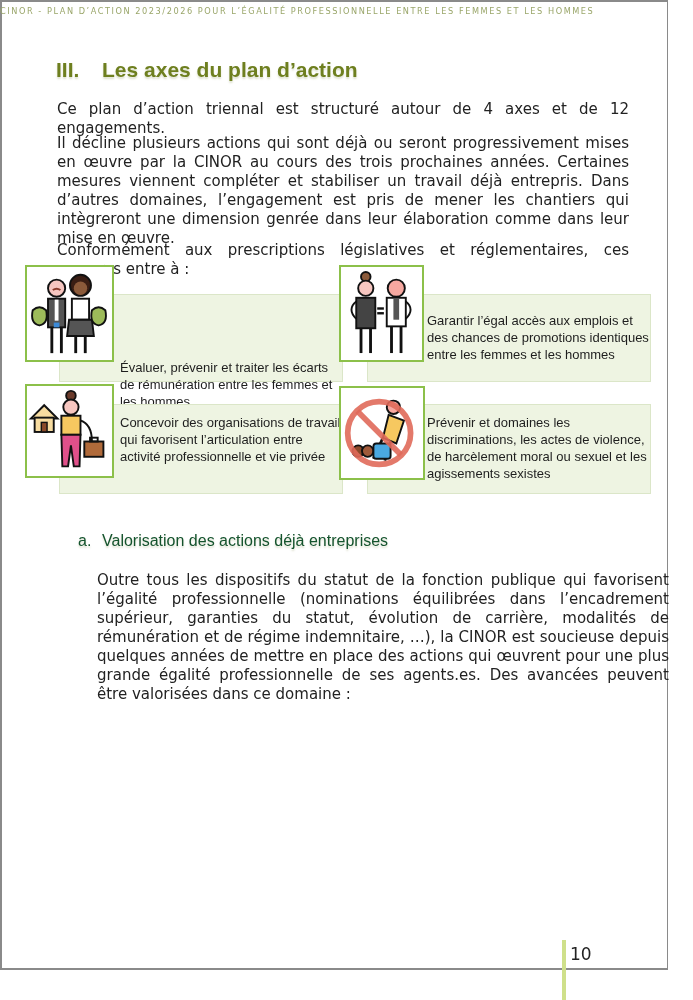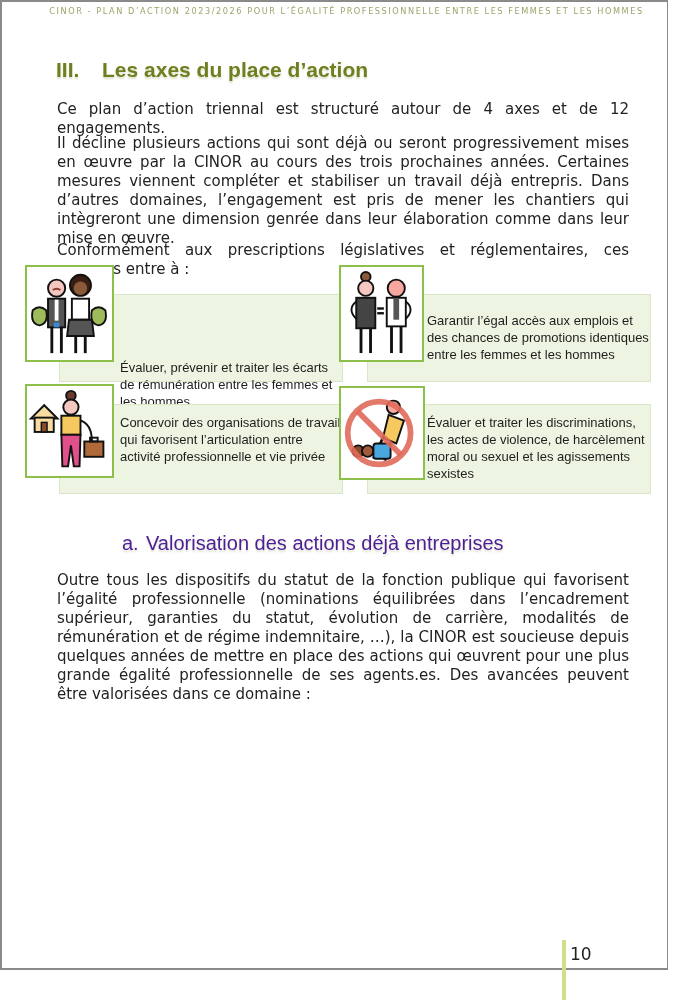--- a/index.html
+++ b/index.html
@@ -1,43 +1,43 @@
 <!DOCTYPE html>
 <html><head>
   <meta charset="utf-8">
   <style>
     html, body { margin: 0; padding: 0; background: #ffffff; }
     body { width: 693px; height: 1000px; position: relative; overflow: hidden; font-family: "DejaVu Sans", sans-serif; color: #222; }
     .page-frame { position: absolute; left: 0; top: 0; width: 668px; height: 970px; border-left: 2px solid #8a8a8a; border-top: 2px solid #8a8a8a; border-right: 1px solid #8a8a8a; border-bottom: 2px solid #8a8a8a; box-sizing: border-box; }
-    .running-header { position: absolute; left: 0; width: 693px; top: 6px; text-align: center; font-family: "DejaVu Sans", sans-serif; font-size: 8.2px; letter-spacing: 1.55px; color: #9aa66a; }
+    .running-header { position: absolute; left: 0; width: 693px; top: 6px; text-align: left; font-family: "DejaVu Sans", sans-serif; font-size: 8.2px; letter-spacing: 1.55px; color: #9aa66a; }
     .h1 { position: absolute; left: 56px; top: 58px; font-family: "Liberation Sans", sans-serif; font-weight: bold; font-size: 21px; color: #6e7f1f; text-shadow: 0 2px 2px rgba(120,130,60,0.25); }
     .h1 .num { display: inline-block; width: 46px; }
     .para { position: absolute; left: 57px; width: 572px; font-size: 15px; line-height: 19px; text-align: justify; color: #222; }
     .p1 { top: 100px; }
     .p2 { top: 134px; }
     .p3 { top: 241px; }
-    .p4 { top: 571px; }
+    .p4 { top: 571px; margin-left: 40px; }
     .box { position: absolute; background: #eef4e2; border: 1px solid #dbe6c8; box-sizing: border-box; }
     .box-text { position: absolute; font-family: "Liberation Sans", sans-serif; font-size: 13px; line-height: 17px; color: #1e1e1e; }
     .icon-frame { position: absolute; border: 2px solid #8cc04a; background: #ffffff; box-sizing: border-box; }
     .icon-frame svg { width: 100%; height: 100%; display: block; }
-    .h2 { position: absolute; left: 78px; top: 532px; font-family: "Liberation Sans", sans-serif; font-size: 20px; color: #4c1d95; text-shadow: 0 2px 2px rgba(120,130,60,0.25); margin-left: 44px; }
+    .h2 { position: absolute; left: 78px; top: 532px; font-family: "Liberation Sans", sans-serif; font-size: 16px; color: #14532d; text-shadow: 0 2px 2px rgba(120,130,60,0.25); }
     .h2 .num { display: inline-block; width: 24px; }
     .page-num-bar { position: absolute; left: 562px; top: 940px; width: 4px; height: 60px; background: #cfe08a; }
     .page-num { position: absolute; left: 570px; top: 944px; font-size: 17px; color: #222; }
   </style>
 </head>
 <body>
 
 <div class="page-frame"></div>
 
 <div class="running-header">CINOR - PLAN D’ACTION 2023/2026 POUR L’ÉGALITÉ PROFESSIONNELLE ENTRE LES FEMMES ET LES HOMMES</div>
 
 <div class="h1">
-  <span class="num">III.</span><span>Les axes du place d’action</span>
+  <span class="num">III.</span><span>Les axes du plan d’action</span>
 </div>
 
 <div class="para p1">Ce plan d’action triennal est structuré autour de 4 axes et de 12 engagements.</div>
 <div class="para p2">Il décline plusieurs actions qui sont déjà ou seront progressivement mises en œuvre par la CINOR au cours des trois prochaines années. Certaines mesures viennent compléter et stabiliser un travail déjà entrepris. Dans d’autres domaines, l’engagement est pris de mener les chantiers qui intègreront une dimension genrée dans leur élaboration comme dans leur mise en œuvre.</div>
 <div class="para p3">Conformément aux prescriptions législatives et réglementaires, ces mesures entre à :</div>
 
 <div class="box" style="left:59px; top:294px; width:284px; height:88px;"></div>
 <div class="box-text" style="left:120px; top:311px; width:215px;margin-top:48px;">Évaluer, prévenir et traiter les écarts de rémunération entre les femmes et les hommes</div>
 <div class="icon-frame" style="left:25px; top:265px; width:89px; height:97px;">
   <svg viewBox="0 0 89 97">
@@ -91,21 +91,21 @@
     <circle cx="46" cy="22" r="8" fill="#f6c6c0" stroke="#111" stroke-width="2"></circle>
     <rect x="36" y="31" width="20" height="20" fill="#f6c860" stroke="#111" stroke-width="2"></rect>
     <path d="M36 51 L56 51 L55 84 L49 84 L46 62 L43 84 L37 84 Z" fill="#e0508a" stroke="#111" stroke-width="2"></path>
     <path d="M56 36 q12 4 12 22" stroke="#111" stroke-width="2" fill="none"></path>
     <rect x="60" y="58" width="20" height="16" fill="#b06a3a" stroke="#111" stroke-width="2"></rect>
     <rect x="66" y="54" width="8" height="4" fill="none" stroke="#111" stroke-width="2"></rect>
   </svg>
 </div>
 
 <div class="box" style="left:367px; top:404px; width:284px; height:90px;"></div>
-<div class="box-text" style="left:427px; top:414px; width:222px;">Évaluer et traiter les discriminations, les actes de violence, de harcèlement moral ou sexuel et les agissements sexistes</div>
+<div class="box-text" style="left:427px; top:414px; width:222px;">Prévenir et domaines les discriminations, les actes de violence, de harcèlement moral ou sexuel et les agissements sexistes</div>
 <div class="icon-frame" style="left:339px; top:386px; width:86px; height:94px;">
   <svg viewBox="0 0 86 94">
     <circle cx="55" cy="20" r="7" fill="#f6a8a0" stroke="#111" stroke-width="2"></circle>
     <path d="M50 28 L66 34 L58 58 L44 52 Z" fill="#f6c860" stroke="#111" stroke-width="2"></path>
     <path d="M44 52 L34 74" stroke="#111" stroke-width="3"></path>
     <path d="M52 56 L46 76" stroke="#111" stroke-width="3"></path>
     <circle cx="18" cy="66" r="6" fill="#8b4a2a" stroke="#111" stroke-width="2"></circle>
     <circle cx="28" cy="66" r="6" fill="#a05a3a" stroke="#111" stroke-width="2"></circle>
     <rect x="34" y="58" width="18" height="16" rx="3" fill="#4aa8e0" stroke="#111" stroke-width="2"></rect>
     <circle cx="40" cy="47" r="33" fill="none" stroke="#e06a5a" stroke-width="6" opacity="0.9"></circle>

